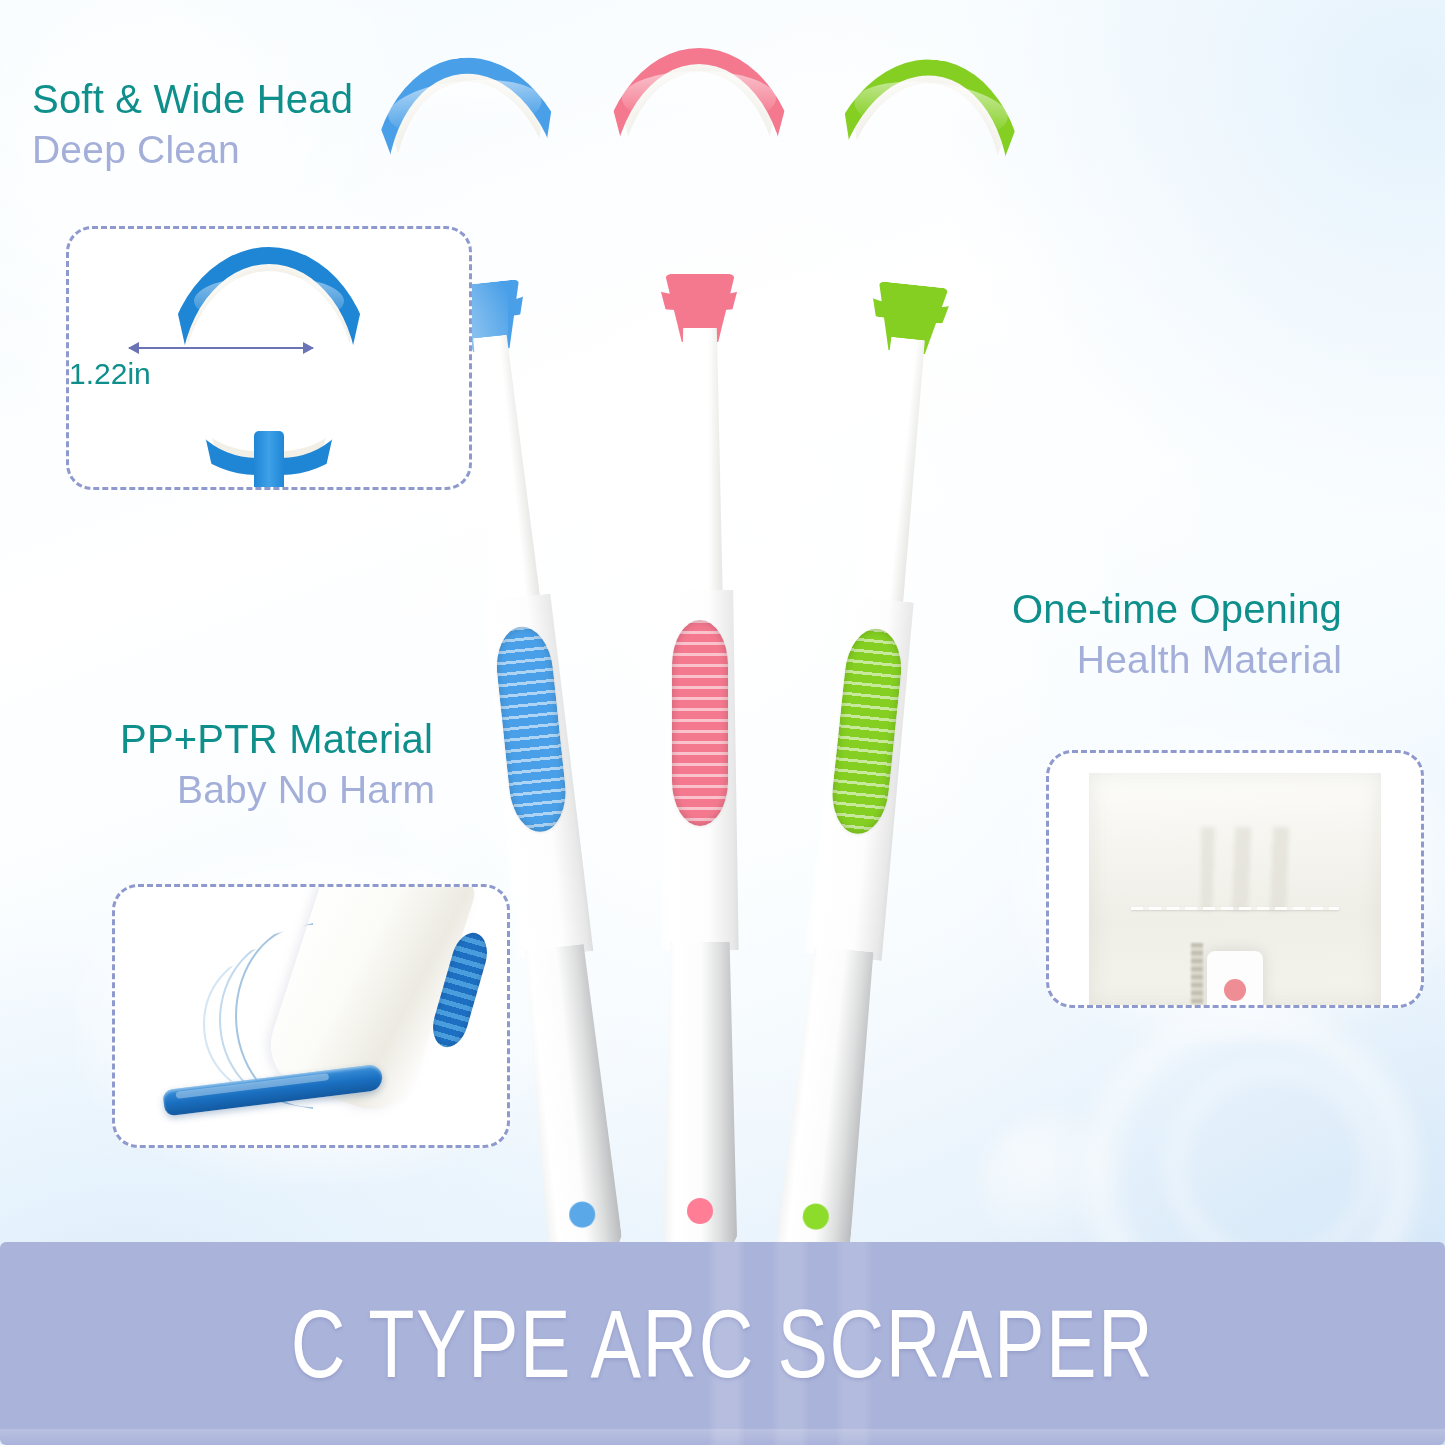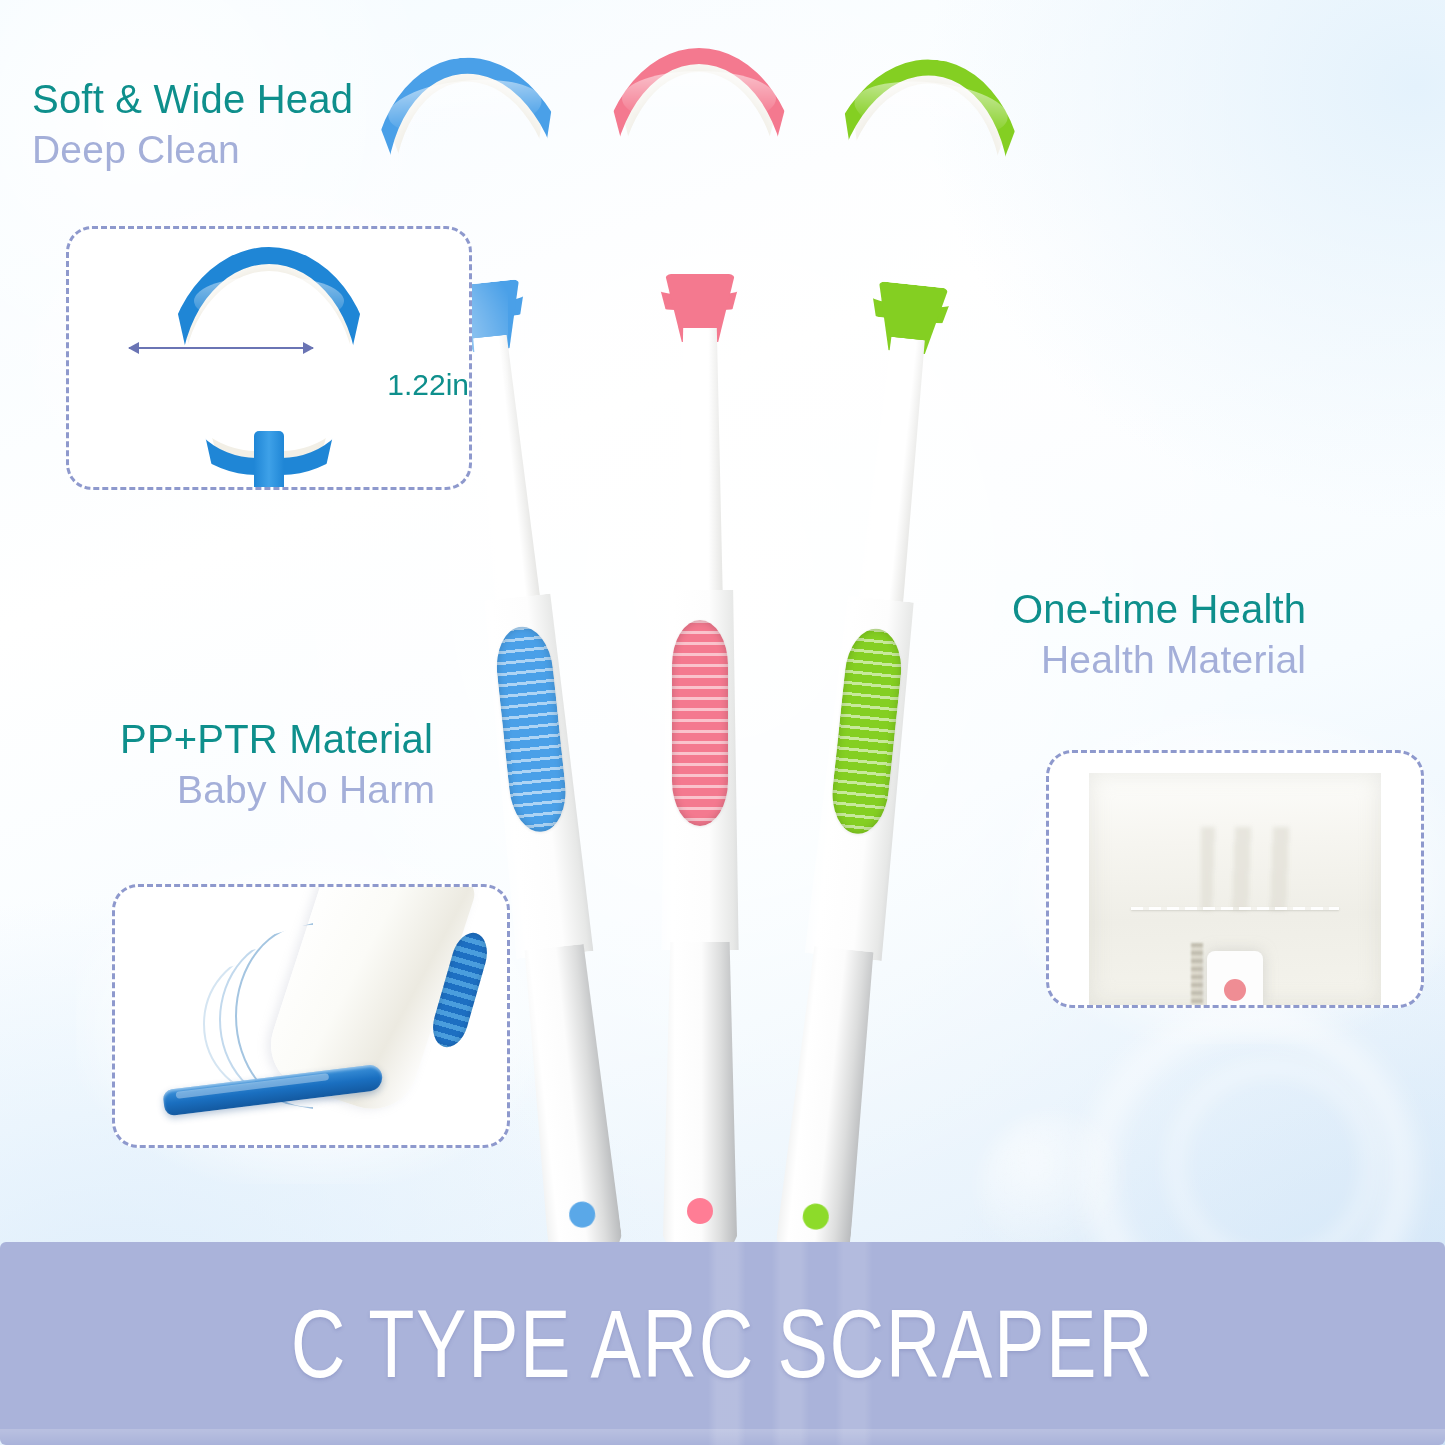--- a/index.html
+++ b/index.html
@@ -130,21 +130,21 @@
     background:#6a74b4;
   }
   .dim-line::before, .dim-line::after {
     content:""; position:absolute; top:-5px; width:0; height:0;
     border-top:6px solid transparent; border-bottom:6px solid transparent;
   }
   .dim-line::before { left:-1px;  border-right:11px solid #6a74b4; }
   .dim-line::after  { right:-1px; border-left:11px solid #6a74b4; }
   .dim-label {
     position:absolute; left:0; right:0; top:128px;
-    text-align:right; color:#0e8f8c; font-size:30px;margin-top:11px;
+    text-align:left; color:#0e8f8c; font-size:30px;
   }
 
   
   .fx-handle {
     position:absolute; right:28px; top:-4px; width:150px; height:250px;
     background:linear-gradient(100deg,#ffffff 0%,#fbfbf7 42%,#eceae1 74%,#ffffff 100%);
     transform:rotate(18deg); transform-origin:top right;
     border-radius:34px 18px 46px 46px;
     box-shadow:-4px 2px 10px rgba(180,185,200,.25);
   }
@@ -425,21 +425,21 @@
   <div class="card" id="card-flex">
     <div class="fx-handle"></div>
     <div class="fx-grip"></div>
     <div class="fx-arc fa1"></div>
     <div class="fx-arc fa2"></div>
     <div class="fx-arc fa3"></div>
     <div class="fx-blade"></div>
   </div>
 
   <div class="feat f-br">
-    <div class="ttl">One-time Health</div>
+    <div class="ttl">One-time Opening</div>
     <div class="sub">Health Material</div>
   </div>
 
   <div class="card-halo" id="halo-pack"></div>
   <div class="card" id="card-pack">
     <div class="pk-bag">
       <div class="pk-items"></div>
       <div class="pk-seal"></div>
       <div class="pk-stick"></div>
       <div class="pk-tip">

